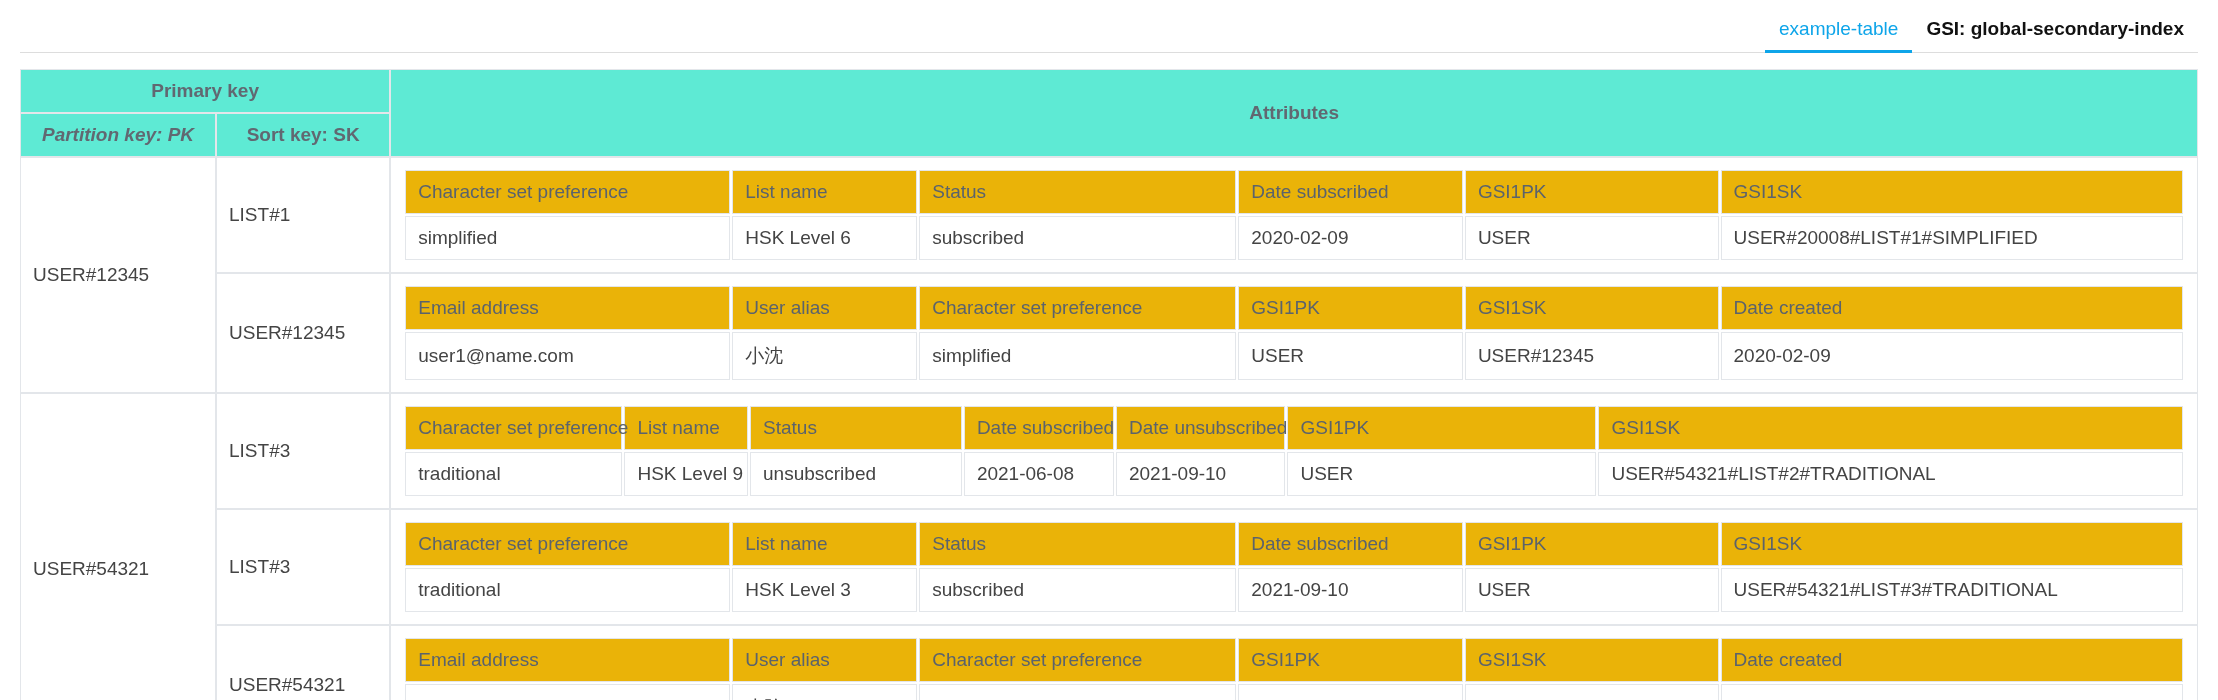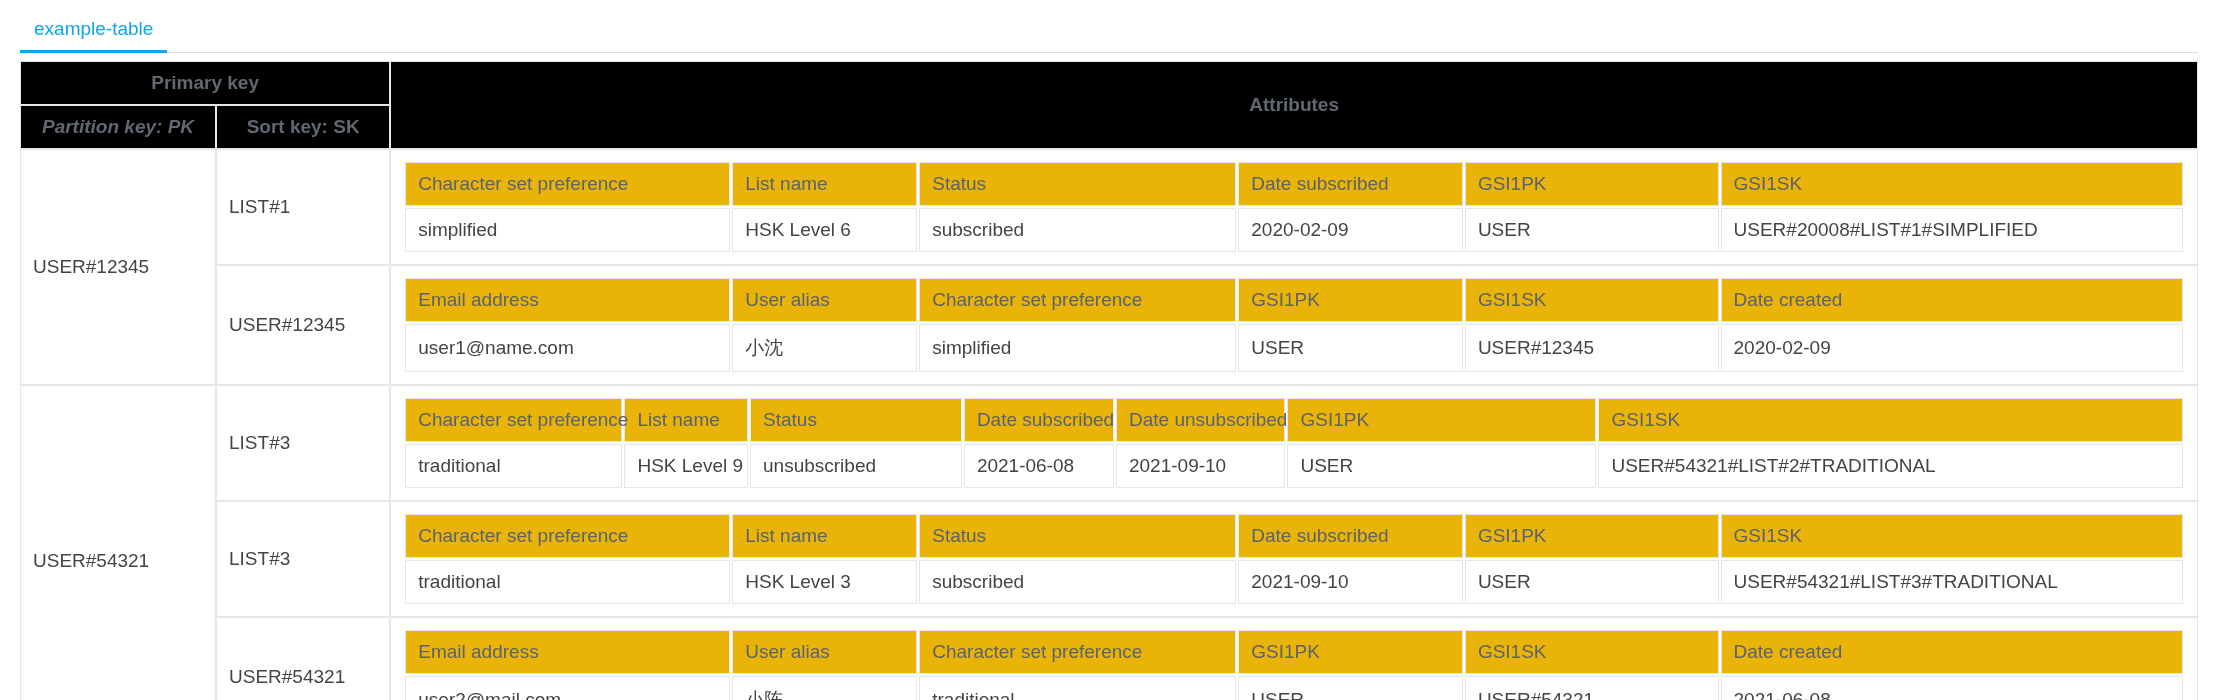--- a/index.html
+++ b/index.html
@@ -7,21 +7,22 @@
     margin: 0;
     padding: 10px 20px;
     font-family: -apple-system, BlinkMacSystemFont, "Segoe UI", Helvetica, Arial, sans-serif;
     font-size: 19px;
     color: #333;
     background: #fff;
   }
   .tabs {
     display: flex;
     border-bottom: 1px solid #ddd;
-    margin-bottom: 8px;
+    margin-bottom: 16px;
+    justify-content: flex-end;
   }
   .tab {
     padding: 8px 14px 10px 14px;
     cursor: pointer;
     font-size: 19px;
     color: #111;
     border-bottom: 3px solid transparent;
     margin-bottom: -1px;
   }
   .tab.active {
@@ -39,21 +40,21 @@
   .outer th, .outer td {
     border: 1px solid #e3e6ea;
     padding: 10px 12px;
     text-align: left;
     vertical-align: middle;
     font-weight: 400;
     color: #444;
     white-space: nowrap;
   }
   .outer th {
-    background: #000000;
+    background: #5eead4;
     color: #616871;
     font-weight: 600;
     text-align: center;
   }
   .pk-head { width: 9%; font-style: italic; }
   .sk-head { width: 8%; }
   .attr-head { text-align: center; }
   .pk-cell, .sk-cell {
     vertical-align: middle;
     color: #333;
@@ -74,20 +75,21 @@
   .inner .hdr {
     background: #eab308;
     color: #5b636c;
   }
 </style>
 </head>
 <body>
 
 <div class="tabs">
   <div class="tab active">example-table</div>
+  <div class="tab inactive">GSI: global-secondary-index</div>
 </div>
 
 <table class="outer">
   <colgroup>
     <col style="width:140px">
     <col style="width:120px">
     <col>
   </colgroup>
   <thead>
     <tr>

